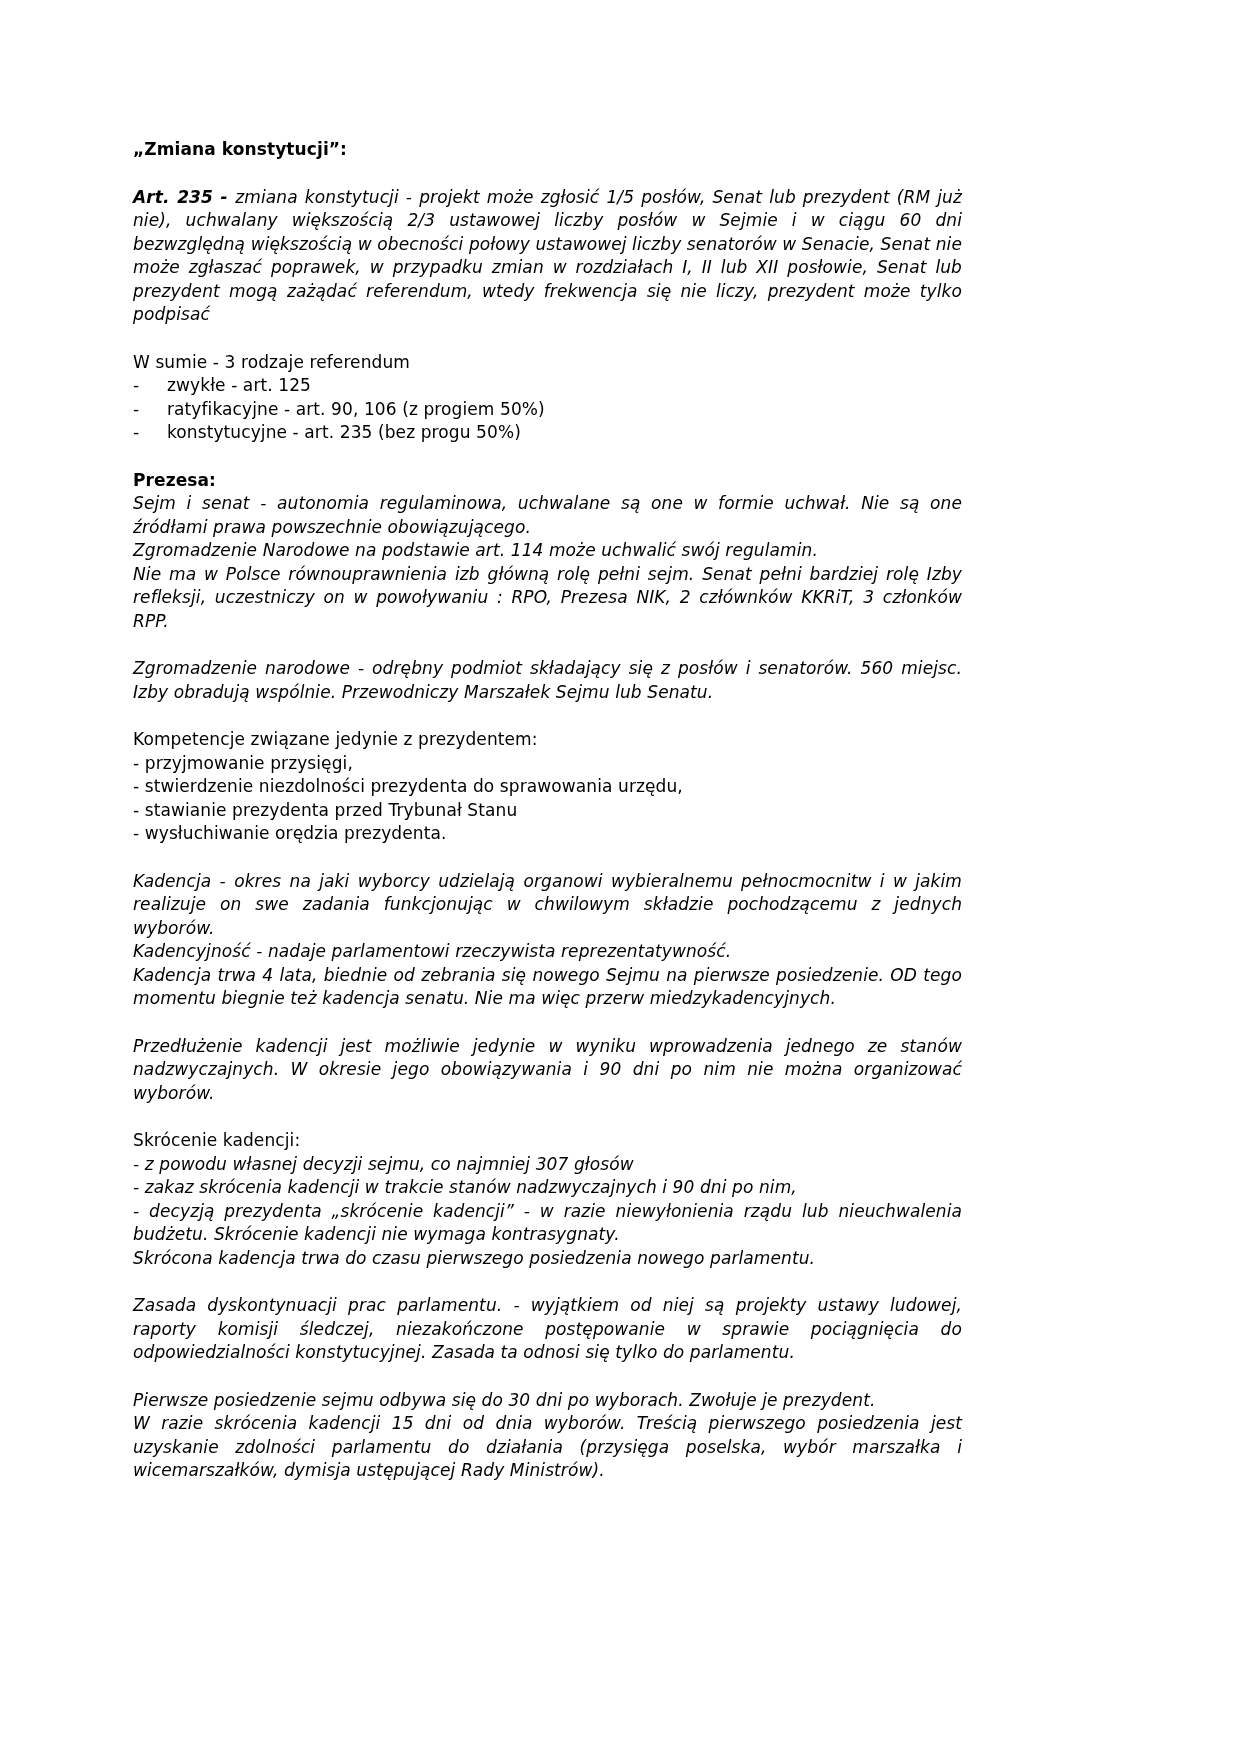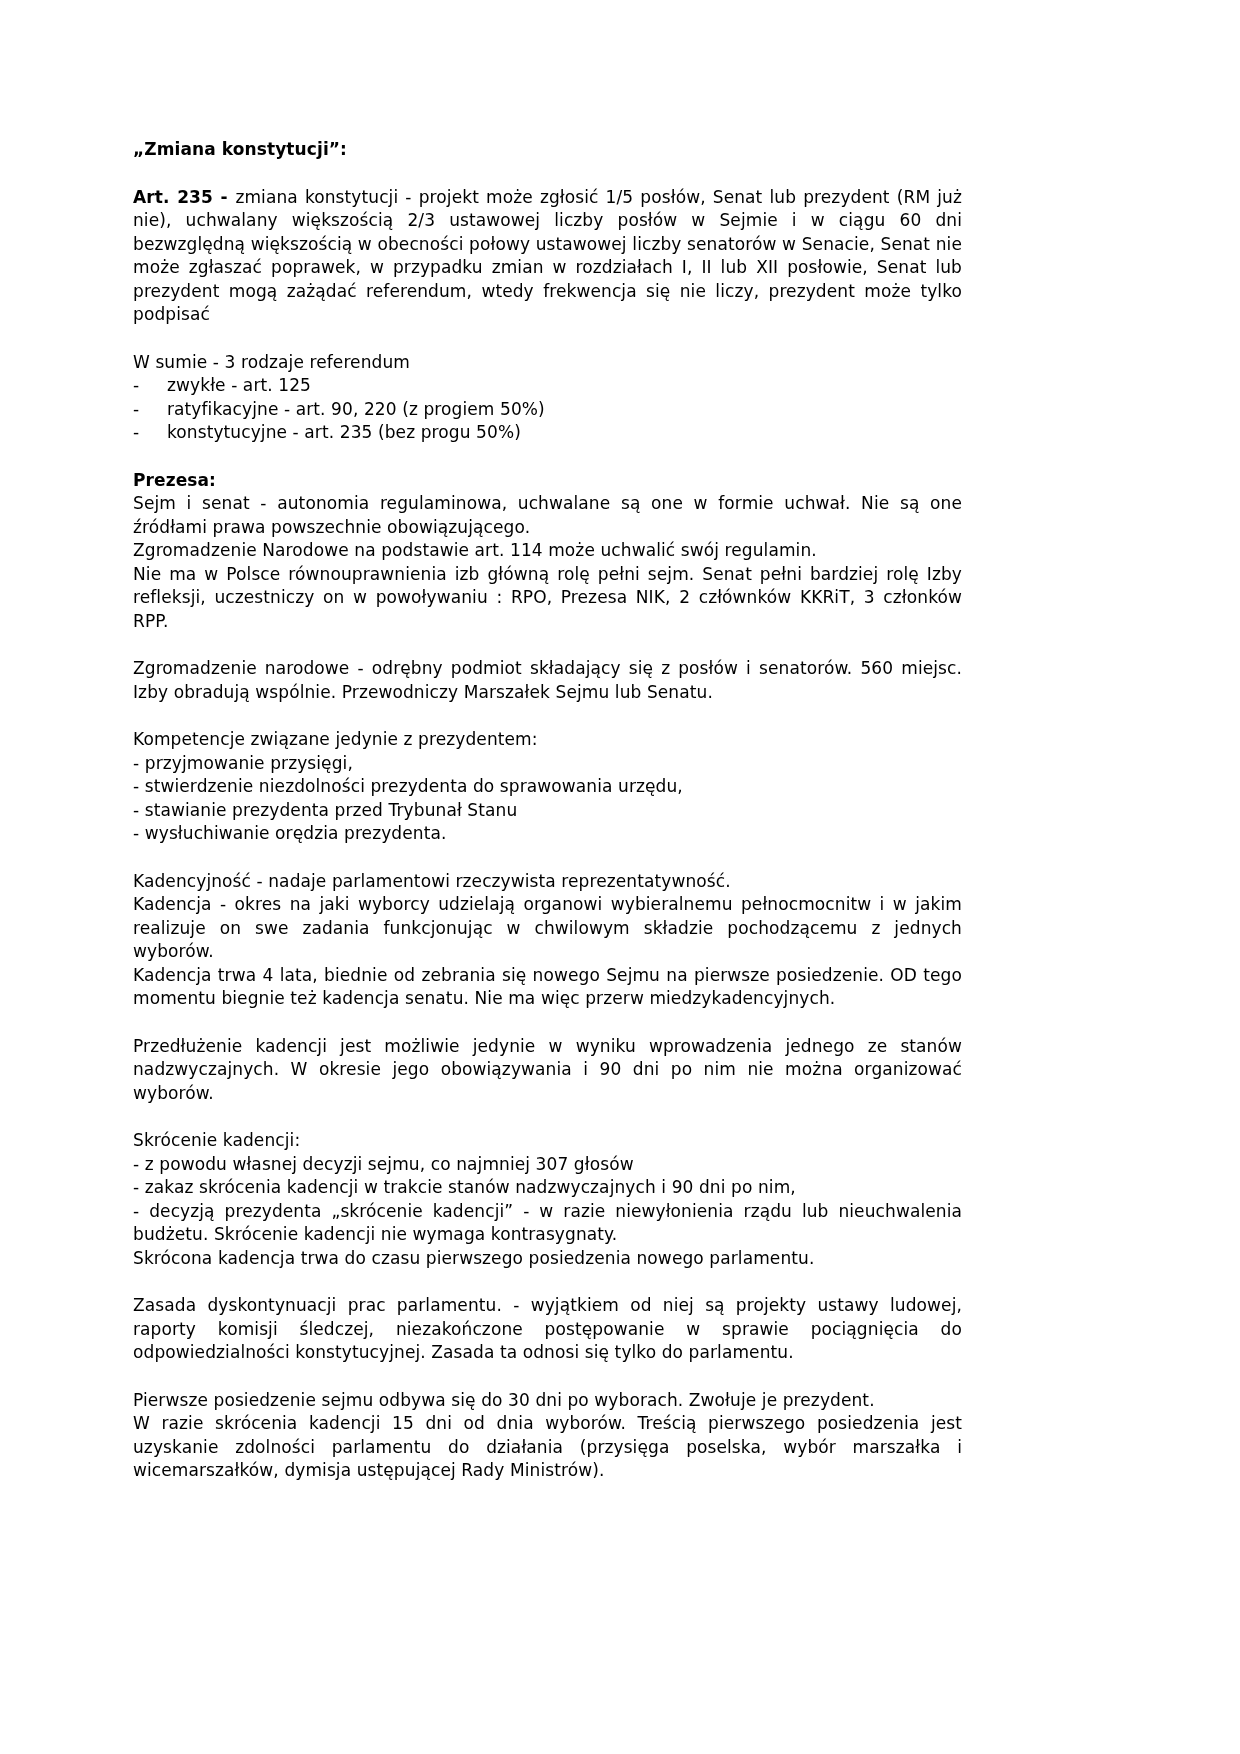--- a/index.html
+++ b/index.html
@@ -16,21 +16,21 @@
     padding: 138px 198px 40px 133px;
     color: #000000;
     font-family: "DejaVu Sans", "Liberation Sans", sans-serif;
     font-size: 17px;
     line-height: 23.5px;
     letter-spacing: 0.1px;
   }
   .page p { margin: 0; }
   .block { margin: 0 0 24px 0; }
   .bold { font-weight: bold; }
-  .just { text-align: justify; }
+  .just { text-align: justify; font-style: italic; }
   .dash-item { display: flex; }
   .dash-item .marker { flex: 0 0 34px; }
   .dash-item .itext { flex: 1 1 auto; }
 </style>
 </head>
 <body>
 
 <div class="page">
 
   <section class="block">
@@ -42,21 +42,21 @@
   </section>
 
   <section class="block">
     <p>W sumie - 3 rodzaje referendum</p>
     <div class="dash-item">
       <span class="marker">-</span>
       <span class="itext">zwykłe - art. 125</span>
     </div>
     <div class="dash-item">
       <span class="marker">-</span>
-      <span class="itext">ratyfikacyjne - art. 90, 220 (z progiem 50%)</span>
+      <span class="itext">ratyfikacyjne - art. 90, 106 (z progiem 50%)</span>
     </div>
     <div class="dash-item">
       <span class="marker">-</span>
       <span class="itext">konstytucyjne - art. 235 (bez progu 50%)</span>
     </div>
   </section>
 
   <section class="block">
     <p class="bold">Prezesa:</p>
     <p class="just">Sejm i senat - autonomia regulaminowa, uchwalane są one w formie uchwał. Nie są one źródłami prawa powszechnie obowiązującego.</p>
@@ -70,22 +70,22 @@
 
   <section class="block">
     <p>Kompetencje związane jedynie z prezydentem:</p>
     <p>- przyjmowanie przysięgi,</p>
     <p>- stwierdzenie niezdolności prezydenta do sprawowania urzędu,</p>
     <p>- stawianie prezydenta przed Trybunał Stanu</p>
     <p>- wysłuchiwanie orędzia prezydenta.</p>
   </section>
 
   <section class="block">
+    <p class="just">Kadencja - okres na jaki wyborcy udzielają organowi wybieralnemu pełnocmocnitw i w jakim realizuje on swe zadania funkcjonując w chwilowym składzie pochodzącemu z jednych wyborów.</p>
     <p class="just">Kadencyjność - nadaje parlamentowi rzeczywista reprezentatywność.</p>
-    <p class="just">Kadencja - okres na jaki wyborcy udzielają organowi wybieralnemu pełnocmocnitw i w jakim realizuje on swe zadania funkcjonując w chwilowym składzie pochodzącemu z jednych wyborów.</p>
     <p class="just">Kadencja trwa 4 lata, biednie od zebrania się nowego Sejmu na pierwsze posiedzenie. OD tego momentu biegnie też kadencja senatu. Nie ma więc przerw miedzykadencyjnych.</p>
   </section>
 
   <section class="block">
     <p class="just">Przedłużenie kadencji jest możliwie jedynie w wyniku wprowadzenia jednego ze stanów nadzwyczajnych. W okresie jego obowiązywania i 90 dni po nim nie można organizować wyborów.</p>
   </section>
 
   <section class="block">
     <p>Skrócenie kadencji:</p>
     <p class="just">- z powodu własnej decyzji sejmu, co najmniej 307 głosów</p>

